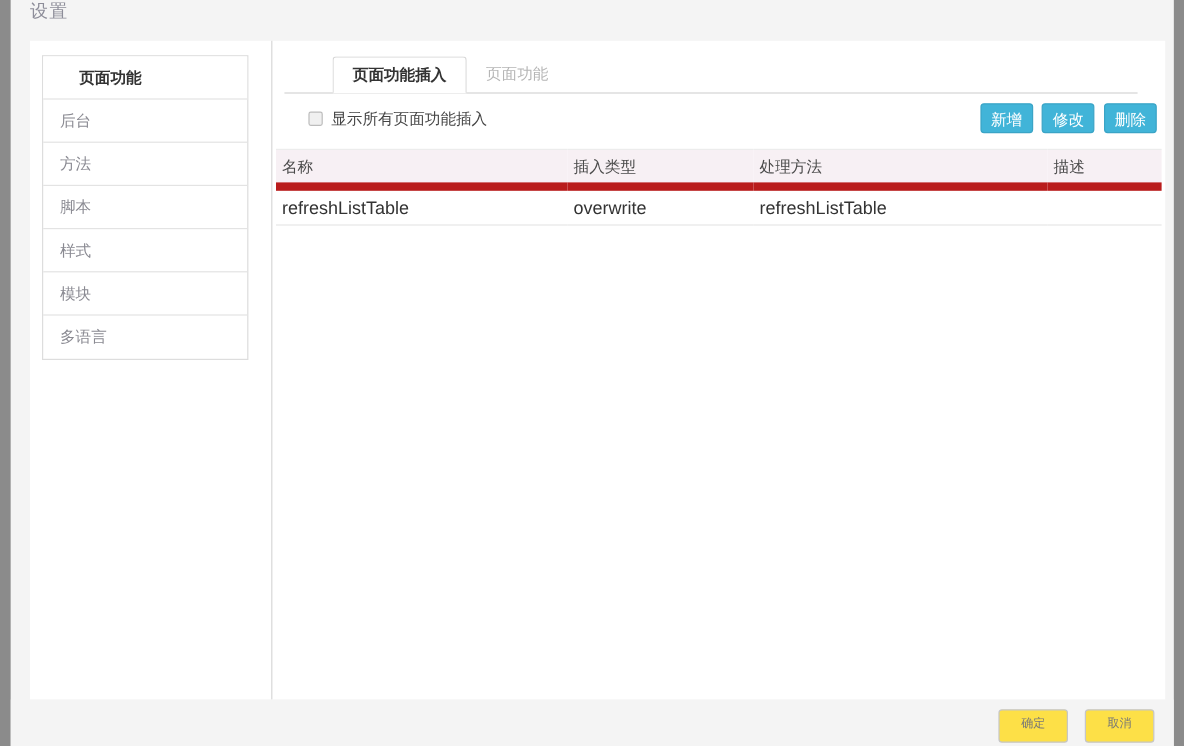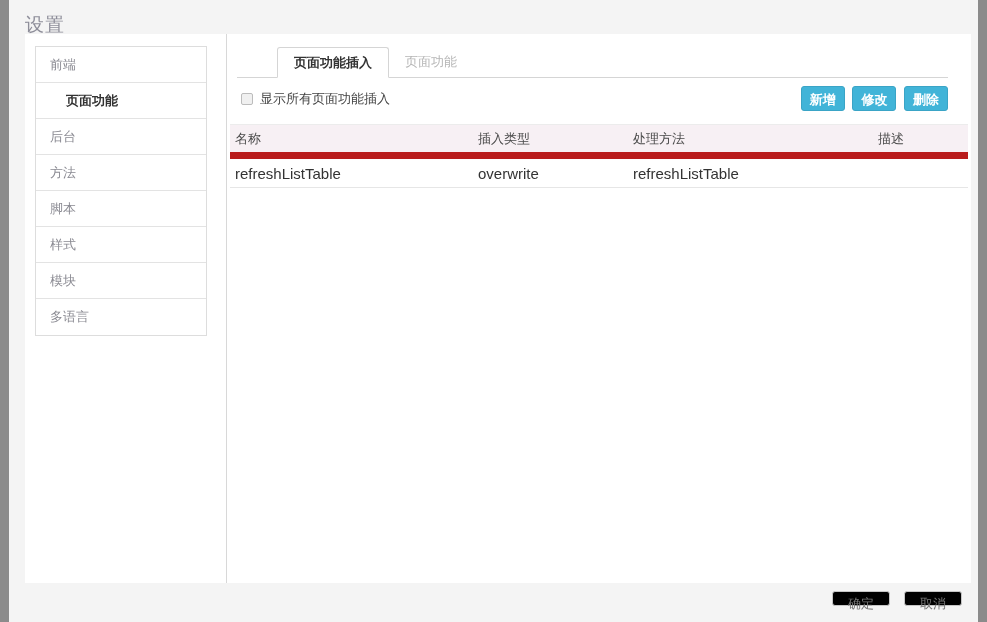--- a/index.html
+++ b/index.html
@@ -34,22 +34,22 @@
     top: 0;
     width: 969px;
     height: 622px;
     background: #f4f4f4;
   }
 
   
   .dialog-title {
     position: absolute;
     left: 16px;
-    top: 12px;
-    font-size: 19px;
+    top: 0;
+    font-size: 15px;
     color: #8d8d99;
     letter-spacing: 1px;
   }
 
   
   .dialog-body {
     position: absolute;
     left: 16px;
     top: 34px;
     width: 946px;
@@ -136,21 +136,21 @@
     background: #ffffff;
     border: 1px solid #d5d5d5;
     border-bottom: 1px solid #ffffff;
     border-radius: 3px 3px 0 0;
     margin-bottom: -1px;
   }
 
   
   .toolbar-row {
     position: absolute;
-    left: 9px;
+    left: 25px;
     top: 52px;
     width: 711px;
     height: 32px;
   }
   .check-wrap {
     position: absolute;
     left: 4px;
     top: 4px;
     display: flex;
     align-items: center;
@@ -184,21 +184,20 @@
     padding: 0 8px;
     margin-left: 4px;
     background: #41b4d8;
     border: 1px solid #3aa4c6;
     border-radius: 3px;
     color: #ffffff;
     font-size: 13px;
     text-align: center;
     cursor: pointer;
     box-sizing: border-box;
-    font-weight: bold;
   }
 
   
   .data-table {
     position: absolute;
     left: 2px;
     top: 90px;
     width: 718px;
     border-collapse: collapse;
     table-layout: fixed;
@@ -232,28 +231,28 @@
     position: absolute;
     left: 0;
     top: 583px;
     width: 969px;
     height: 39px;
     background: #f4f4f4;
   }
   .btn-plain {
     position: absolute;
     top: 8px;
-    height: 15px;
+    height: 28px;
     line-height: 23px;
     width: 58px;
-    background: #000000;
+    background: #fde047;
     border: 1px solid #c6c6c6;
     border-radius: 3px;
     color: #777777;
-    font-size: 13px;
+    font-size: 10px;
     text-align: center;
     cursor: pointer;
     box-sizing: border-box;
   }
   .btn-ok     { right: 88px; }
   .btn-cancel { right: 16px; }
 </style>
 </head>
 <body>
 
@@ -261,21 +260,20 @@
 <div class="edge-strip right"></div>
 
 <div class="page-shell">
 
   <div class="dialog-title">设置</div>
 
   <div class="dialog-body">
 
     <div class="sidebar-col">
       <div class="sidebar-list" id="sidebar-list">
-          <div class="sidebar-item">前端</div>
           <div class="sidebar-item child active">页面功能</div>
           <div class="sidebar-item">后台</div>
           <div class="sidebar-item">方法</div>
           <div class="sidebar-item">脚本</div>
           <div class="sidebar-item">样式</div>
           <div class="sidebar-item">模块</div>
           <div class="sidebar-item">多语言</div>
         </div>
     </div>
 

